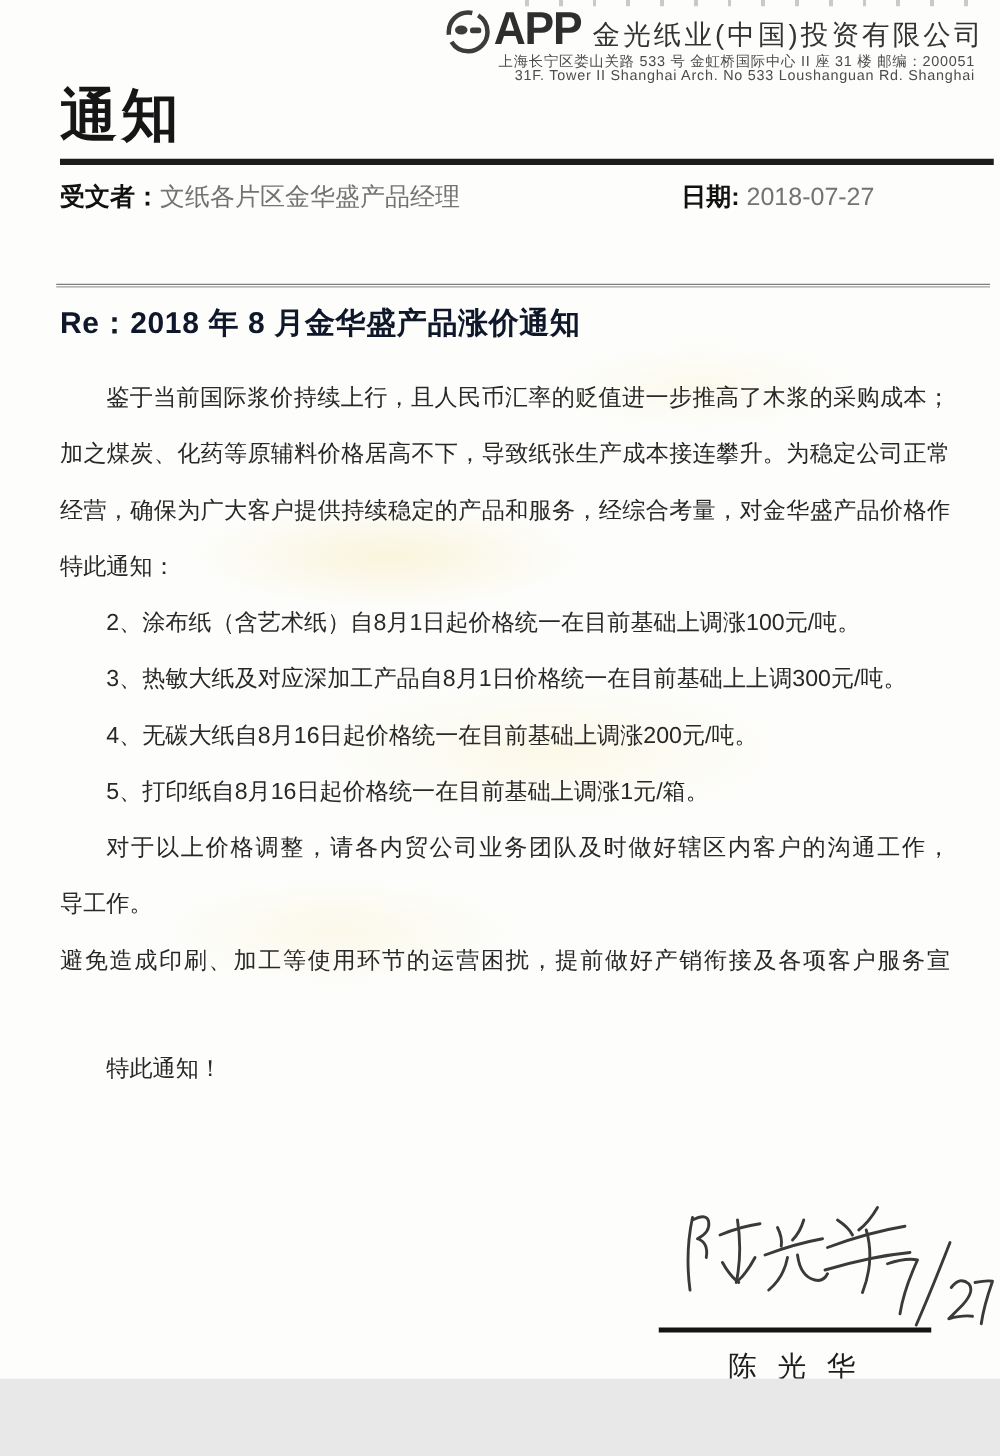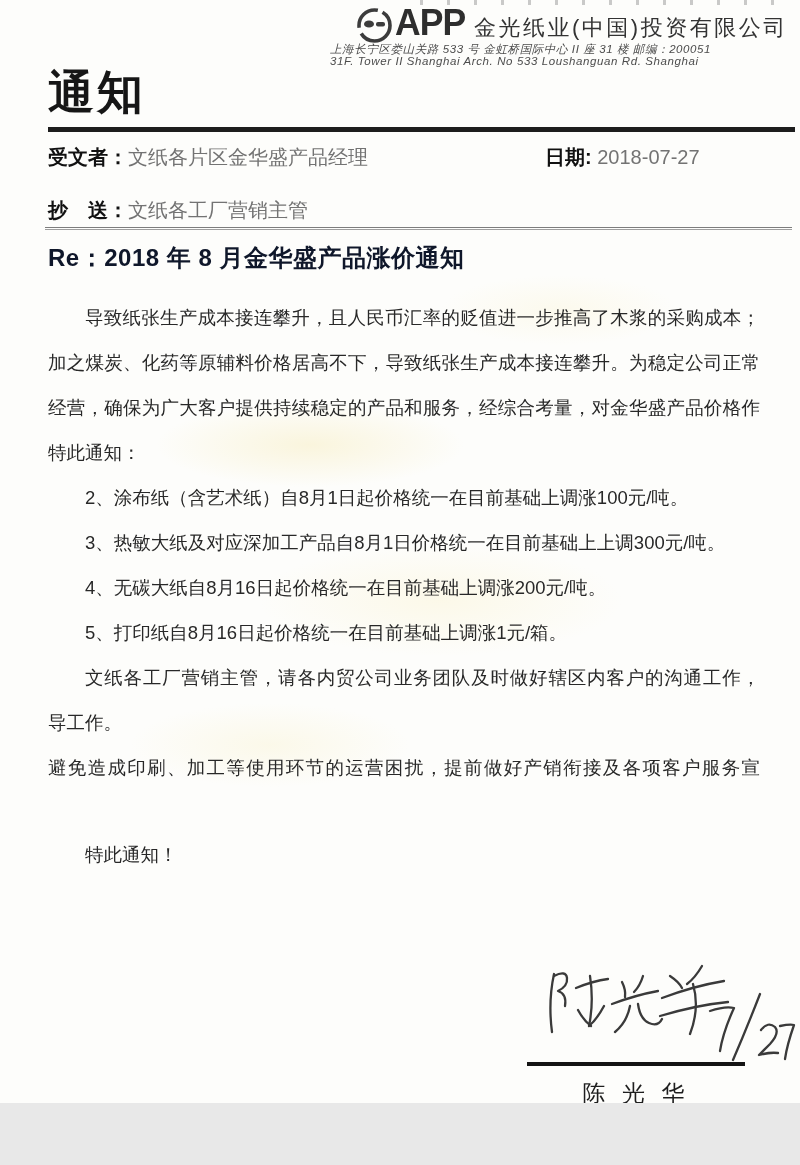--- a/index.html
+++ b/index.html
@@ -24,21 +24,21 @@
   
   .lh-logo-icon{position:absolute;left:356px;top:7px;}
   .lh-logo-text{
     position:absolute;left:395px;top:2px;font-size:37px;font-weight:900;
     color:#2e2e2e;letter-spacing:-1px;transform:scaleX(.96);transform-origin:left;
   }
   .lh-company{
     position:absolute;left:474px;top:13px;font-size:22px;color:#333;
     letter-spacing:2.5px;font-weight:500;white-space:nowrap;
   }
-  .lh-addr{position:absolute;left:330px;width:450px;text-align:left;color:#4c4c4c;letter-spacing:.6px;font-style:italic;}
+  .lh-addr{position:absolute;left:330px;width:450px;text-align:right;color:#4c4c4c;letter-spacing:.6px;}
   .lh-addr-cn{top:42px;font-size:11.5px;}
   .lh-addr-en{top:55px;font-size:11.5px;}
   
   .doc-title{position:absolute;left:48px;top:62px;font-size:46px;font-weight:900;color:#161616;letter-spacing:3px;}
   .rule-thick{position:absolute;left:48px;top:127px;width:747px;height:5px;background:#1d1d1d;}
   
   .meta-row1{position:absolute;left:48px;top:144px;font-size:20px;white-space:nowrap;}
   .meta-date{position:absolute;left:545px;top:144px;font-size:20px;white-space:nowrap;}
   .meta-row2{position:absolute;left:48px;top:197px;font-size:20px;white-space:nowrap;}
   .mlabel{font-weight:800;color:#111;}
@@ -83,42 +83,39 @@
   <div class="doc-title">通知</div>
   <div class="rule-thick"></div>
 
   <div class="meta-row1">
     <span class="mlabel">受文者：</span><span class="mvalue">文纸各片区金华盛产品经理</span>
   </div>
   <div class="meta-date">
     <span class="mlabel">日期:</span>
     <span class="mvalue">2018-07-27</span>
   </div>
-  <div class="meta-row2">
-    <span class="mlabel">抄　送：</span><span class="mvalue">文纸各工厂营销主管</span>
-  </div>
   <div class="rule-thin"></div>
 
   <div class="subject">Re：2018 年 8 月金华盛产品涨价通知</div>
 
   <div class="body">
     <div>
-        <div class="bline fill ind">导致纸张生产成本接连攀升，且人民币汇率的贬值进一步推高了木浆的采购成本；</div>
+        <div class="bline fill ind">鉴于当前国际浆价持续上行，且人民币汇率的贬值进一步推高了木浆的采购成本；</div>
         <div class="bline fill">加之煤炭、化药等原辅料价格居高不下，导致纸张生产成本接连攀升。为稳定公司正常</div>
         <div class="bline fill">经营，确保为广大客户提供持续稳定的产品和服务，经综合考量，对金华盛产品价格作</div>
         <div class="bline">特此通知：</div>
       </div>
     <div>
         <div class="bline ind">2、涂布纸（含艺术纸）自8月1日起价格统一在目前基础上调涨100元/吨。</div>
         <div class="bline ind">3、热敏大纸及对应深加工产品自8月1日价格统一在目前基础上上调300元/吨。</div>
         <div class="bline ind">4、无碳大纸自8月16日起价格统一在目前基础上调涨200元/吨。</div>
         <div class="bline ind">5、打印纸自8月16日起价格统一在目前基础上调涨1元/箱。</div>
       </div>
     <div>
-        <div class="bline fill ind">文纸各工厂营销主管，请各内贸公司业务团队及时做好辖区内客户的沟通工作，</div>
+        <div class="bline fill ind">对于以上价格调整，请各内贸公司业务团队及时做好辖区内客户的沟通工作，</div>
         <div class="bline">导工作。</div>
         <div class="bline fill">避免造成印刷、加工等使用环节的运营困扰，提前做好产销衔接及各项客户服务宣</div>
       </div>
     <div class="bline ind closing">特此通知！</div>
   </div>
 
   <svg class="sig-svg" width="285" height="118" viewBox="0 0 285 118">
     <g>
       <path d="M42 18 q-6 28 -2 58"></path>
       <path d="M42 20 q12 -6 13 2 q1 8 -9 13 q9 3 7 15"></path>

